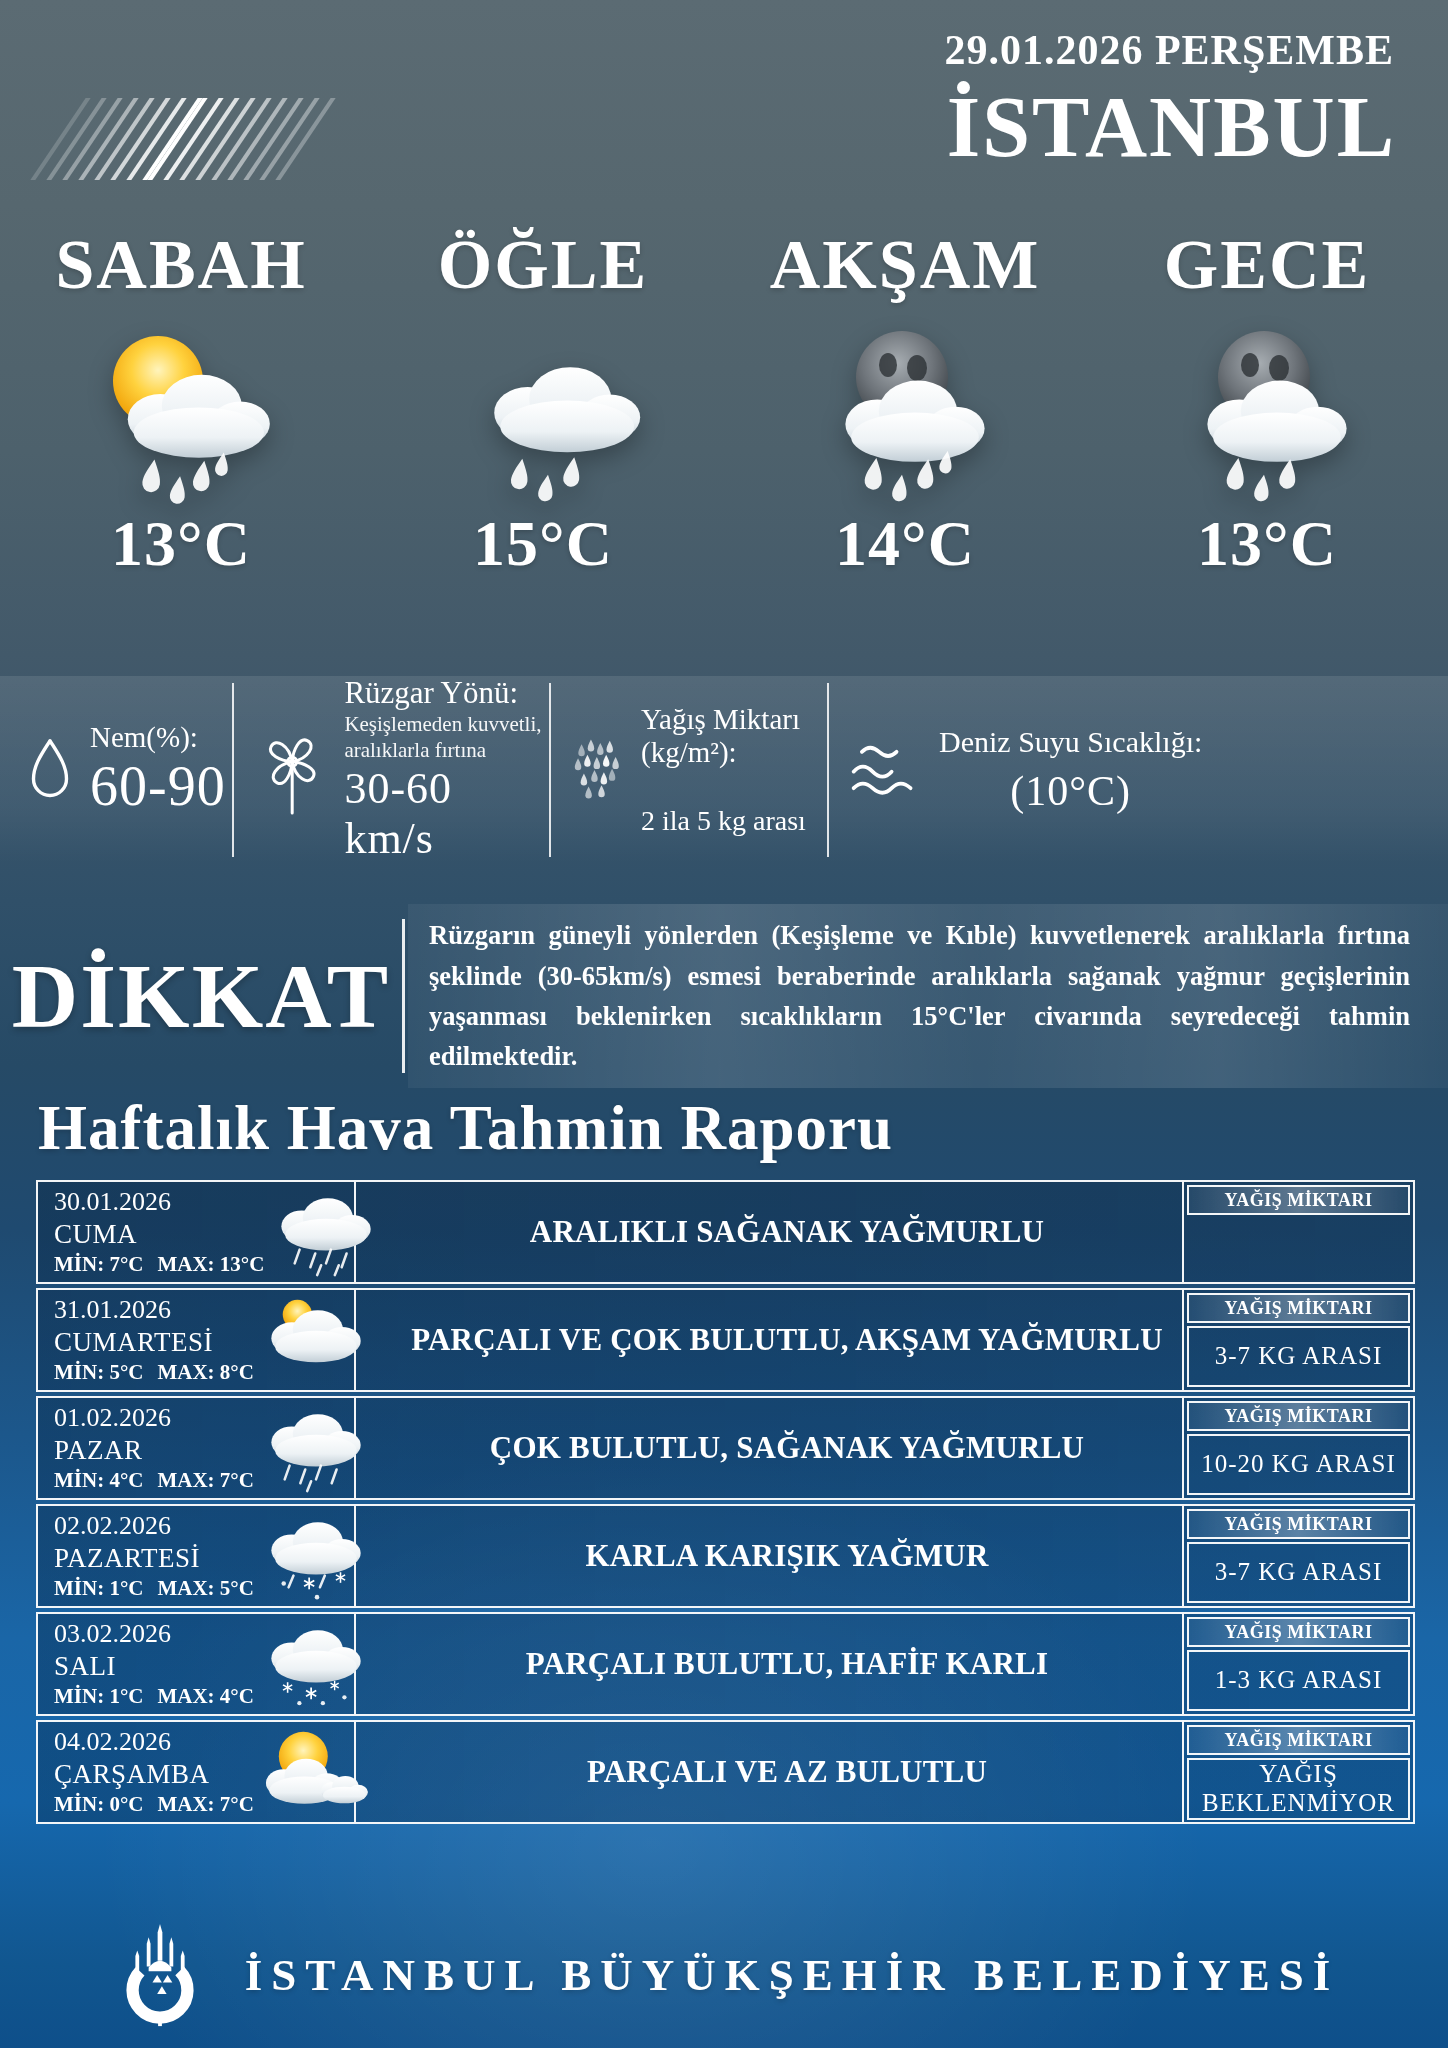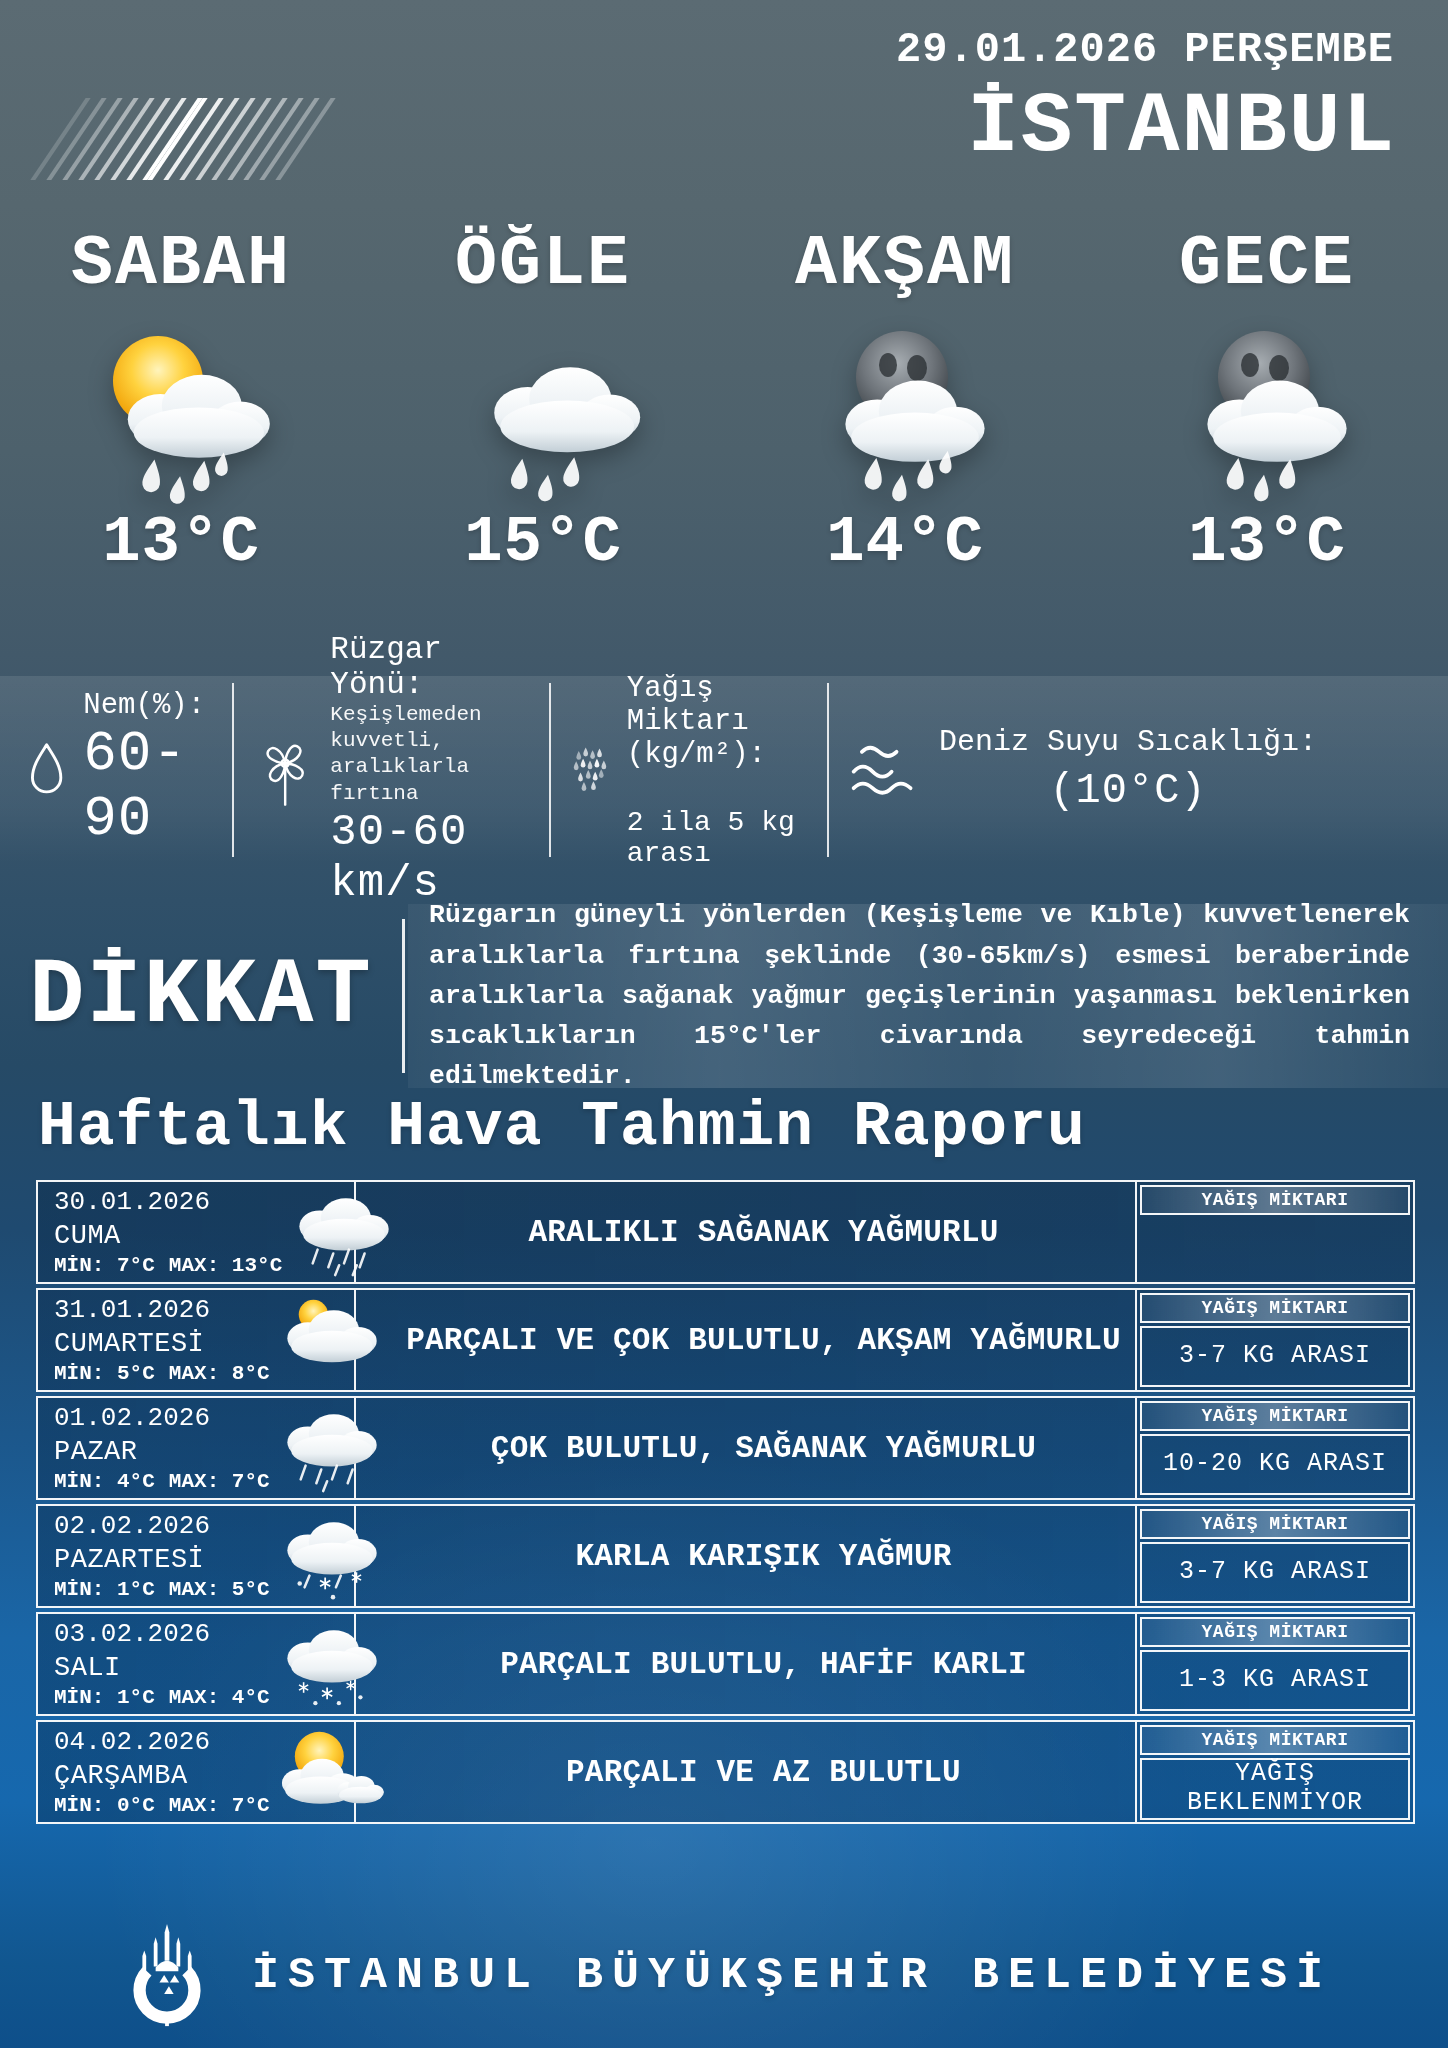--- a/index.html
+++ b/index.html
@@ -1,17 +1,17 @@
 <!DOCTYPE html>
 <html><head>
 <meta charset="utf-8">
 <style>
   html,body{margin:0;padding:0;background:#222;}
   .page{position:relative;width:1448px;height:2048px;overflow:hidden;
-    color:#fff;font-family:Liberation Mono, monospace;
+    color:#fff;font-family:Liberation Serif, serif;
     background:linear-gradient(180deg,
       #5b6b73 0%, #56676f 10%, #4d616c 22%, #42596a 32%, #305069 44%,
       #264a66 52%, #1f4a70 60%, #1c578b 70%, #1a66a7 80%, #1668ae 88%,
       #11568f 96%, #0e4f8a 100%);}
   .page::before{content:"";position:absolute;inset:0;
     background:radial-gradient(55% 28% at 45% 90%, rgba(255,255,255,.10), transparent 70%);
     pointer-events:none;}
 
   
   .top-date{position:absolute;top:26px;right:54px;font-size:42px;font-weight:700;letter-spacing:1px;}
@@ -76,21 +76,21 @@
     border-right:2.5px solid rgba(255,255,255,.95);box-sizing:border-box;padding:4px 2px 4px 16px;}
   .c1-text{display:flex;flex-direction:column;justify-content:space-between;height:90px;}
   .w-date{font-size:26px;font-weight:500;}
   .w-day{font-size:27px;font-weight:500;letter-spacing:.5px;}
   .w-minmax{font-size:21px;font-weight:800;white-space:nowrap;}
   .w-minmax span+span{margin-left:14px;}
   .ricon{width:126px;height:94px;margin-right:2px;flex:none;}
   .c2{flex:1;display:flex;align-items:center;padding-left:36px;
     border-right:2.5px solid rgba(255,255,255,.95);box-sizing:border-box;justify-content:center;}
   .w-desc{font-size:31px;font-weight:800;letter-spacing:.2px;}
-  .c3{width:276px;flex:none;display:flex;flex-direction:column;padding:3px;box-sizing:border-box;}
+  .c3{width:229px;flex:none;display:flex;flex-direction:column;padding:3px;box-sizing:border-box;}
   .c3-head{height:30px;flex:none;border:2px solid rgba(255,255,255,.95);display:flex;align-items:center;justify-content:center;
     font-size:18px;font-weight:800;letter-spacing:.5px;box-sizing:border-box;
     background:linear-gradient(90deg,rgba(255,255,255,.06),rgba(255,255,255,.30) 50%,rgba(255,255,255,.06));}
   .c3-val{flex:1;margin-top:3px;border:2px solid rgba(255,255,255,.95);display:flex;align-items:center;justify-content:center;
     text-align:center;font-size:25px;font-weight:500;letter-spacing:1px;line-height:1.15;box-sizing:border-box;padding:0 4px;}
 
   
   .footer{position:absolute;top:1922px;left:0;width:1448px;display:flex;align-items:center;justify-content:center;gap:34px;}
   .ibb{width:102px;height:106px;flex:none;}
   .footer-text{font-size:45px;font-weight:800;letter-spacing:9px;white-space:nowrap;text-shadow:0 2px 5px rgba(0,0,0,.2);}

